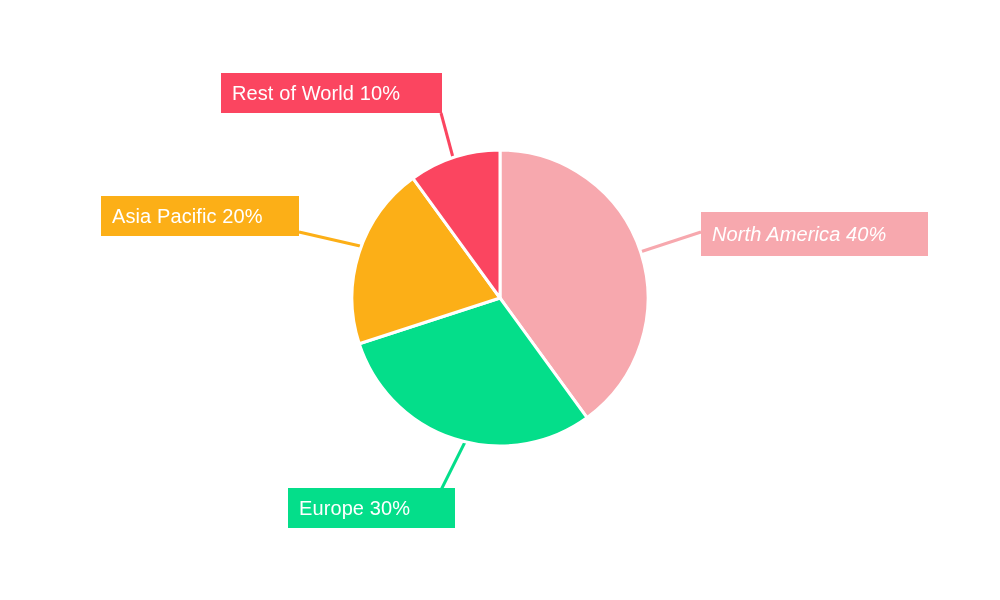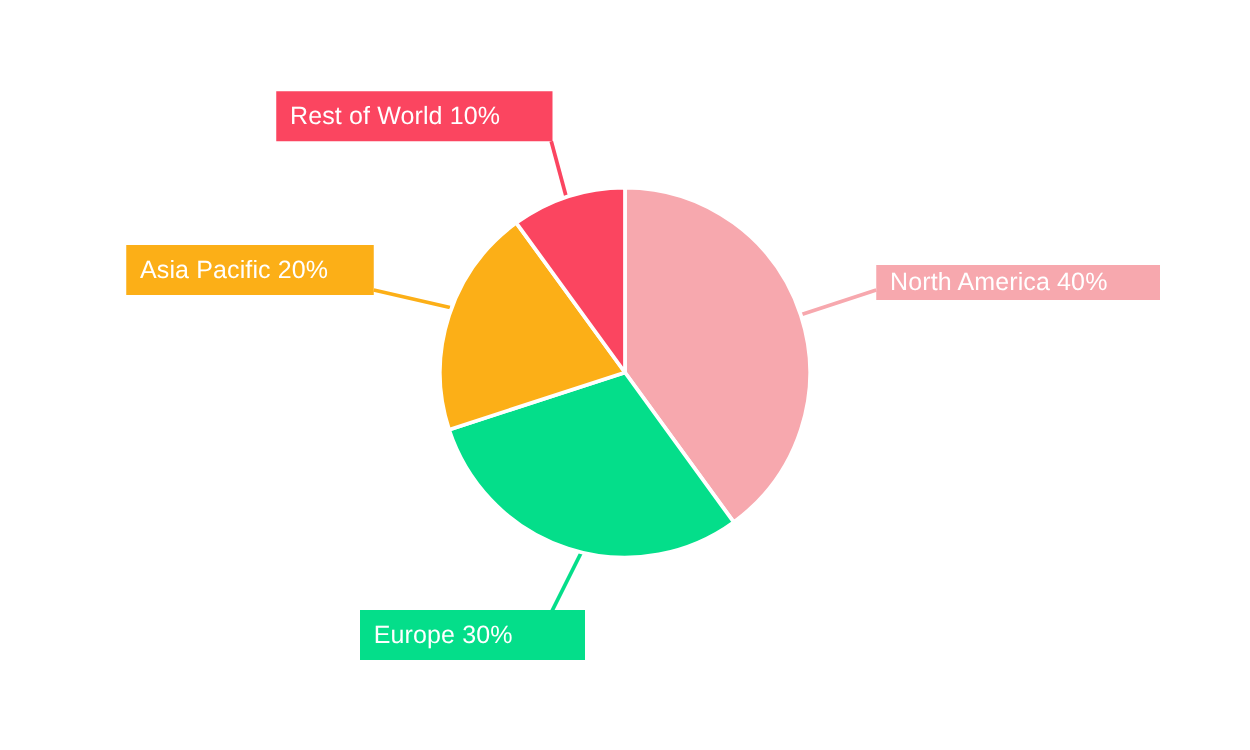--- a/index.html
+++ b/index.html
@@ -52,19 +52,19 @@
       </g>
     <g id="pie-slices-group">
         <path d="M 500 298 L 500.00 150.00 A 148 148 0 0 1 586.99 417.73 Z" fill="#f7a8ae" stroke="#ffffff" stroke-width="3" stroke-linejoin="round"></path>
         <path d="M 500 298 L 586.99 417.73 A 148 148 0 0 1 359.24 343.73 Z" fill="#04de8a" stroke="#ffffff" stroke-width="3" stroke-linejoin="round"></path>
         <path d="M 500 298 L 359.24 343.73 A 148 148 0 0 1 413.01 178.27 Z" fill="#fcaf17" stroke="#ffffff" stroke-width="3" stroke-linejoin="round"></path>
         <path d="M 500 298 L 413.01 178.27 A 148 148 0 0 1 500.00 150.00 Z" fill="#fb4560" stroke="#ffffff" stroke-width="3" stroke-linejoin="round"></path>
       </g>
   </svg>
 
   <div id="labels-layer">
-      <div class="callout-label" style="left: 701px; top: 212px; width: 227px; height: 28px; background: rgb(247, 168, 174); color: rgb(255, 255, 255);">North America 40%</div>
-      <div class="callout-label" style="left: 288px; top: 488px; width: 180px; height: 40px; background: rgb(4, 222, 138); color: rgb(255, 255, 255);">Europe 30%</div>
+      <div class="callout-label" style="left: 701px; top: 212px; width: 227px; height: 44px; background: rgb(247, 168, 174); color: rgb(255, 255, 255); font-style: italic;">North America 40%</div>
+      <div class="callout-label" style="left: 288px; top: 488px; width: 167px; height: 40px; background: rgb(4, 222, 138); color: rgb(255, 255, 255);">Europe 30%</div>
       <div class="callout-label" style="left: 101px; top: 196px; width: 198px; height: 40px; background: rgb(252, 175, 23); color: rgb(255, 255, 255);">Asia Pacific 20%</div>
       <div class="callout-label" style="left: 221px; top: 73px; width: 221px; height: 40px; background: rgb(251, 69, 96); color: rgb(255, 255, 255);">Rest of World 10%</div>
     </div>
 
 </div>
 
 </body></html>

